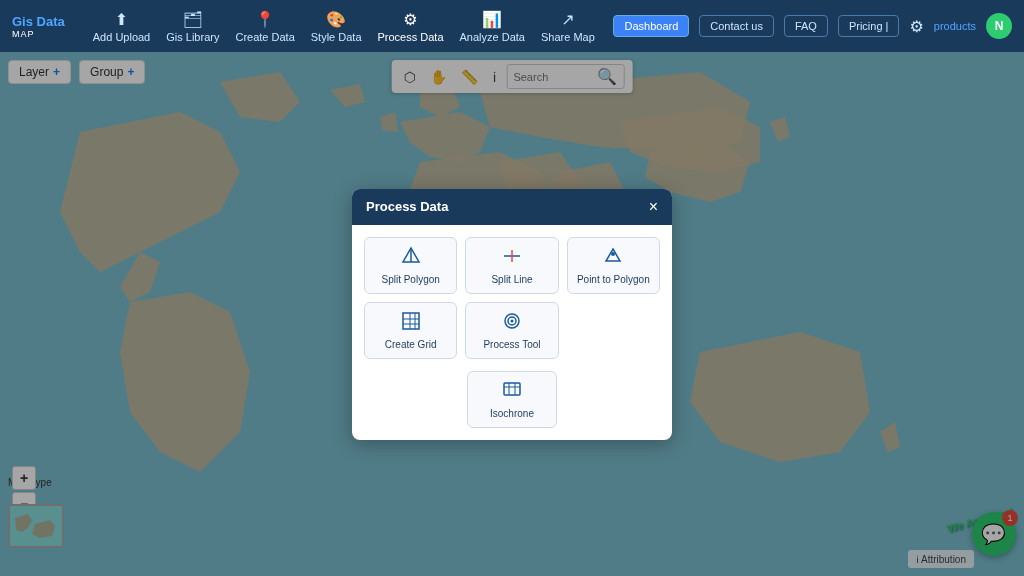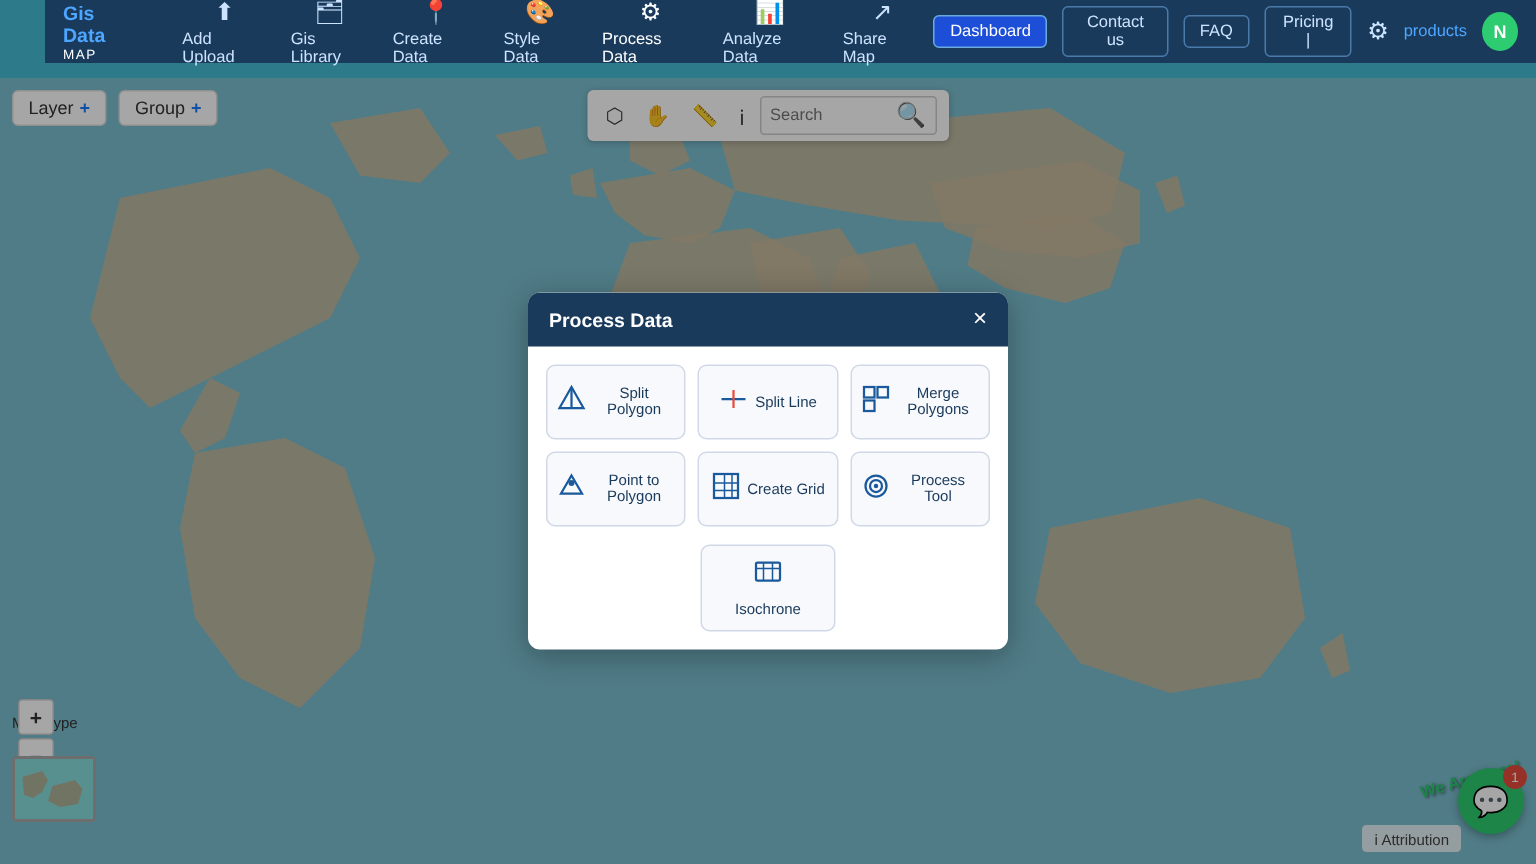--- a/index.html
+++ b/index.html
@@ -1,43 +1,42 @@
 <!DOCTYPE html>
 <html><head>
   <meta charset="utf-8">
   <style>
     * { margin: 0; padding: 0; box-sizing: border-box; }
     body { width: 1024px; height: 576px; overflow: hidden; font-family: Arial, sans-serif; background: #2d7a8a; }
 
     
     #navbar {
-      position: absolute; top: 0; left: 0; right: 0; height: 42px;
+      position: absolute; top: 0; left: 0; right: 0; height: 52px;
       background: #1a3a5c; display: flex; align-items: center; padding: 12px 12px;
       z-index: 100;
-      margin-left: 30px;
     }
     #logo-area {
       display: flex; flex-direction: column; align-items: flex-start; margin-right: 20px;
     }
     #logo-text { color: #4da6ff; font-weight: bold; font-size: 13px; }
     #logo-sub { color: #fff; font-size: 9px; letter-spacing: 1px; }
     .nav-item {
       display: flex; flex-direction: column; align-items: center; color: #cce4ff;
       font-size: 11px; margin: 0 8px; cursor: pointer; gap: 2px;
     }
     .nav-item .nav-icon { font-size: 16px; }
     .nav-item.active { color: #fff; }
     #nav-right {
       margin-left: auto; display: flex; align-items: center; gap: 10px;
     }
     .nav-btn {
       background: transparent; border: 1px solid #4a7aaa; color: #cce4ff;
       padding: 4px 10px; border-radius: 4px; font-size: 11px; cursor: pointer;
     }
-    .nav-btn.active { background: #1d4ed8; color: #fff; border-color: #6aabdd; }
+    .nav-btn.active { background: #3b82f6; color: #fff; border-color: #6aabdd; }
     #user-avatar {
       width: 26px; height: 26px; background: #2ecc71; border-radius: 50%;
       display: flex; align-items: center; justify-content: center;
       color: #fff; font-weight: bold; font-size: 12px;
     }
     #products-link { color: #4da6ff; font-size: 11px; cursor: pointer; }
     .gear-icon-nav { color: #cce4ff; font-size: 16px; cursor: pointer; }
 
     
     #map-area {
@@ -146,21 +145,21 @@
     #modal-close {
       background: none; border: none; color: #fff; font-size: 16px;
       cursor: pointer; line-height: 1;
     }
     #modal-body {
       padding: 12px; display: grid; grid-template-columns: 1fr 1fr 1fr;
       gap: 8px;
     }
     .tool-btn {
       border: 1px solid #d0d8e8; border-radius: 6px; background: #f7f9fc;
-      padding: 8px 6px; display: flex; flex-direction: row;
+      padding: 8px 6px; display: flex; flex-direction: column;
       align-items: center; justify-content: center; gap: 4px;
       cursor: pointer; font-size: 10px; color: #1a3a5c; text-align: center;
       min-height: 50px; transition: background 0.15s;
     }
     .tool-icon { font-size: 16px; color: #1a5a9c; }
     #modal-row3 {
       display: flex; justify-content: center; gap: 8px; padding: 0 12px 12px; align-items: center;
     }
     .tool-btn-sm {
       border: 1px solid #d0d8e8; border-radius: 6px; background: #f7f9fc;
@@ -321,30 +320,20 @@
             <svg width="20" height="20" viewBox="0 0 20 20">
                 <line x1="2" y1="10" x2="18" y2="10" stroke="#1a5a9c" stroke-width="1.5"></line>
                 <line x1="10" y1="4" x2="10" y2="16" stroke="#e74c3c" stroke-width="1.5"></line>
               </svg>
           </span>
           <span>Split Line</span>
         </button>
         <button class="tool-btn">
           <span class="tool-icon">
             <svg width="20" height="20" viewBox="0 0 20 20">
-                <rect x="2" y="2" width="7" height="7" fill="none" stroke="#1a5a9c" stroke-width="1.5"></rect>
-                <rect x="11" y="2" width="7" height="7" fill="none" stroke="#1a5a9c" stroke-width="1.5"></rect>
-                <rect x="2" y="11" width="7" height="7" fill="none" stroke="#1a5a9c" stroke-width="1.5"></rect>
-              </svg>
-          </span>
-          <span>Merge Polygons</span>
-        </button>
-        <button class="tool-btn">
-          <span class="tool-icon">
-            <svg width="20" height="20" viewBox="0 0 20 20">
                 <polygon points="10,3 17,15 3,15" fill="none" stroke="#1a5a9c" stroke-width="1.5"></polygon>
                 <circle cx="10" cy="8" r="2" fill="#1a5a9c"></circle>
               </svg>
           </span>
           <span>Point to Polygon</span>
         </button>
 
         <button class="tool-btn">
           <span class="tool-icon">
             <svg width="20" height="20" viewBox="0 0 20 20">

